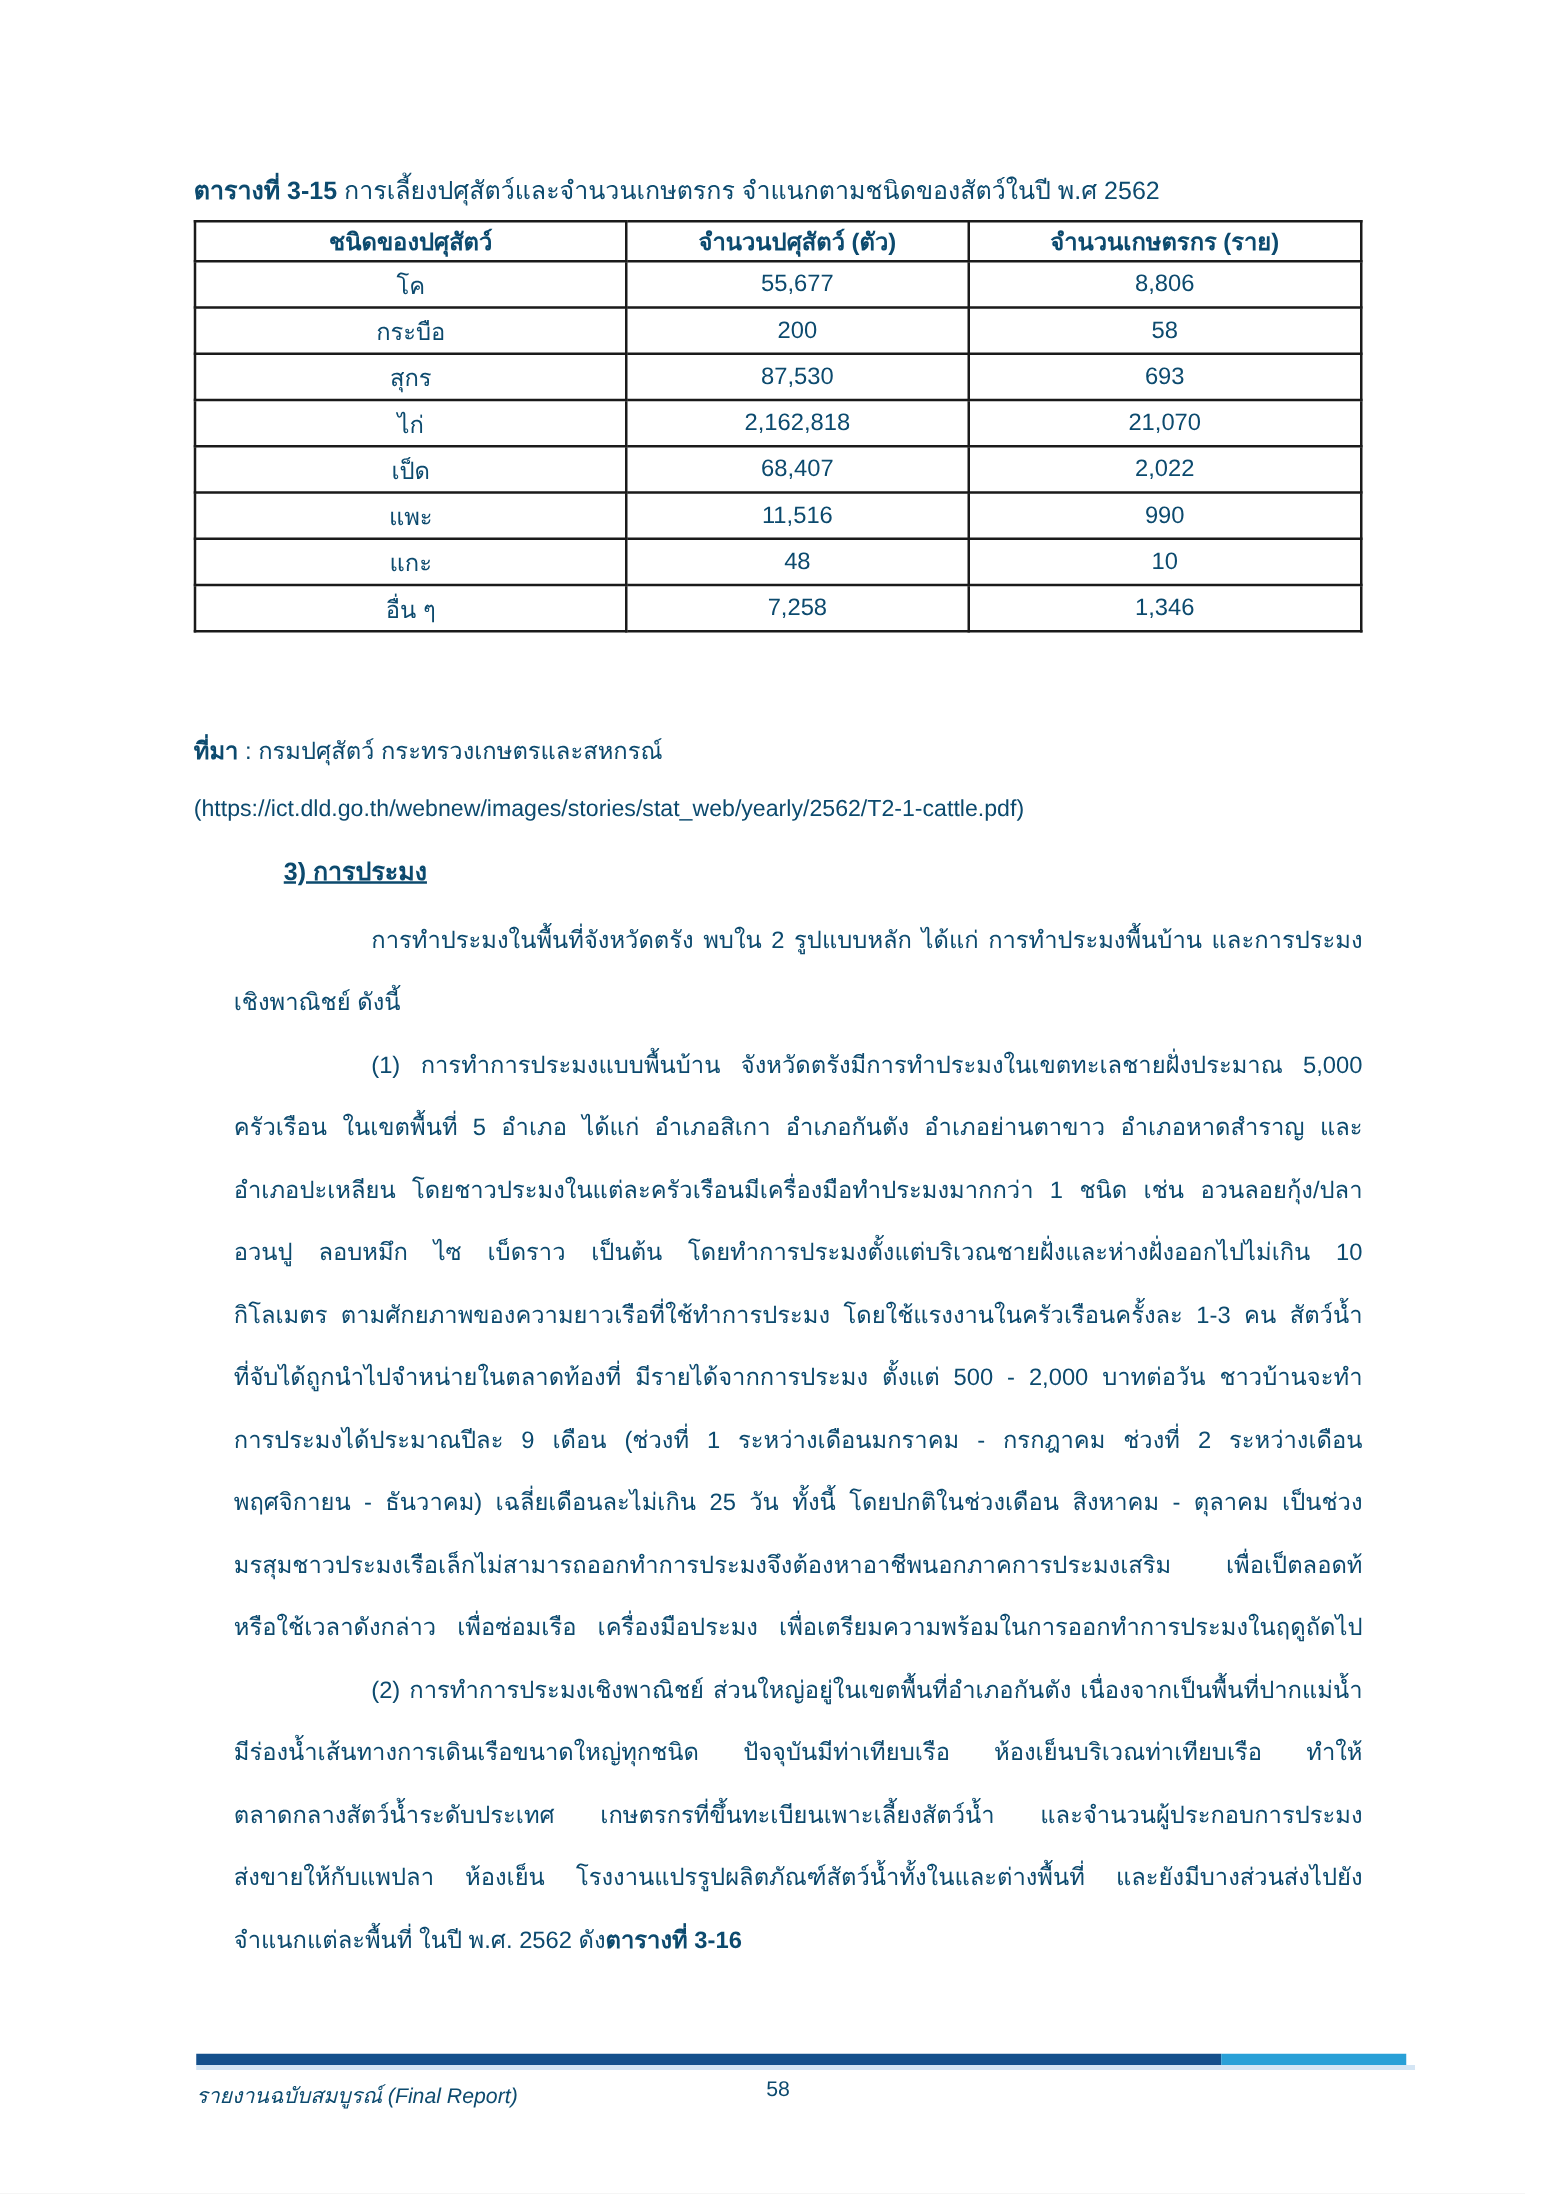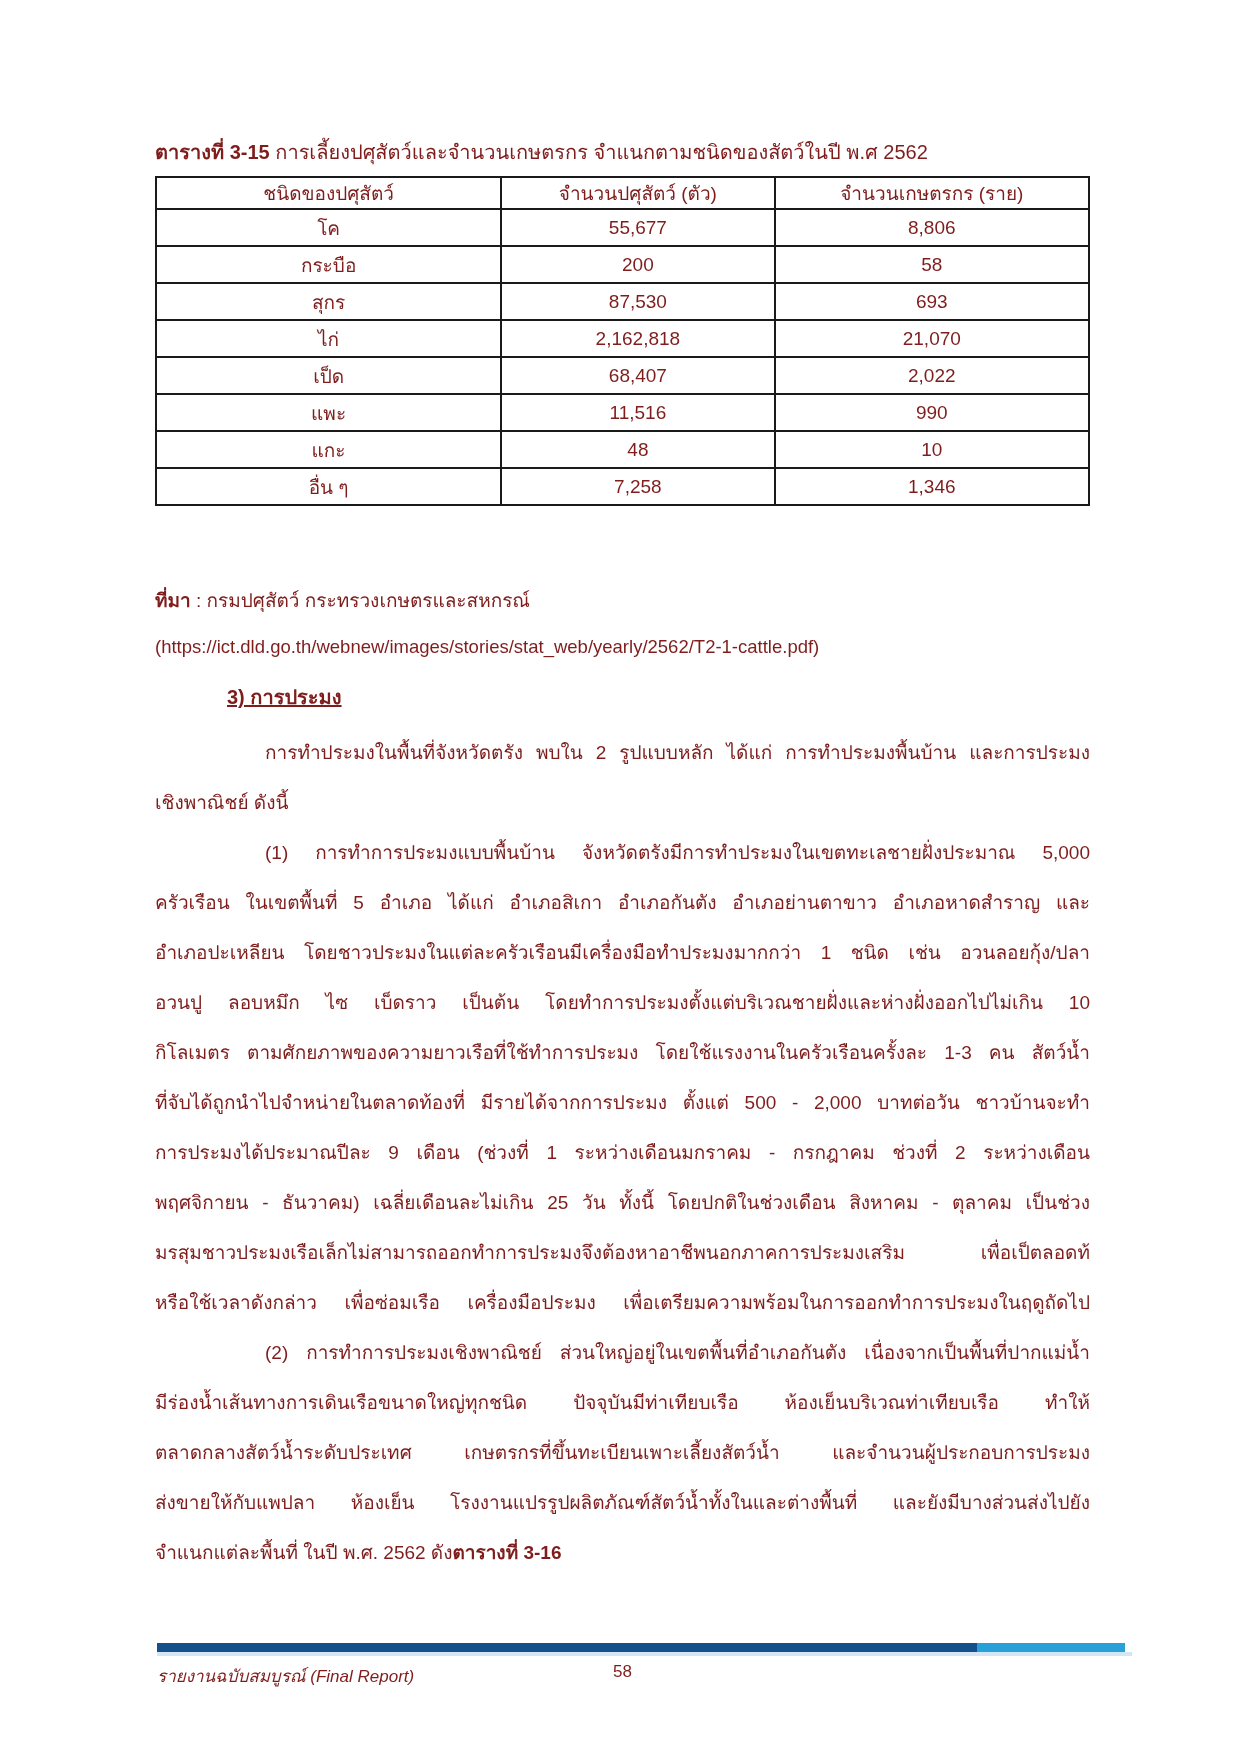--- a/index.html
+++ b/index.html
@@ -1,40 +1,40 @@
 <!DOCTYPE html>
 <html><head>
 <meta charset="utf-8">
 <style>
   * { box-sizing: border-box; }
   html,body { margin:0; padding:0; background:#e8e8e8; }
   .page {
     position:relative; width:1241px; height:1755px; margin:0 auto;
     background:#ffffff; overflow:hidden;
     font-family:"Liberation Sans","DejaVu Sans",sans-serif;
-    color:#7f1d1d;
+    color:#0c4a6e;
   }
   .b { font-weight:bold; }
   .doc-title { position:absolute; left:155px; top:136px; width:960px; font-size:20px; }
   .tbl {
     position:absolute; left:155px; top:176px; width:935px;
     border-collapse:collapse; table-layout:fixed;
   }
   .tbl th, .tbl td {
     border:2px solid #1a1a1a; text-align:center; vertical-align:middle;
     font-size:19px; padding:0 4px; overflow:hidden;
   }
-  .tbl th { height:26px; font-weight:normal; }
+  .tbl th { height:26px; font-weight:bold; }
   .tbl td { height:37px; font-weight:normal; }
   .c1 { width:37%; } .c2 { width:29.3%; } .c3 { width:33.7%; }
   .source-line { position:absolute; left:155px; top:585px; width:935px; font-size:19px; }
   .url-line { position:absolute; left:155px; top:636px; width:935px; font-size:18.5px; }
   .section-heading { position:absolute; left:227px; top:681px; font-size:20px; font-weight:bold;text-decoration:underline; }
   .body-text { position:absolute; left:155px; top:728px; width:935px; font-size:19px; line-height:50px; }
-  .ln { height:50px; overflow:hidden; }
+  .ln { height:50px; overflow:hidden;margin-left:32px; }
   .j { text-align:justify; text-align-last:justify; }
   .ind { text-indent:110px; }
   .bar-dark  { position:absolute; left:157px; top:1643px; width:820px; height:9px; }
   .bar-light { position:absolute; left:977px; top:1643px; width:148px; height:9px; }
   .bar-under { position:absolute; left:157px; top:1652px; width:975px; height:4px; }
   .footer-report { position:absolute; left:157px; top:1662px; font-size:17px; font-style:italic;text-align:center; }
   .footer-page { position:absolute; left:155px; top:1662px; width:935px; text-align:center; font-size:17px; }
 </style>
 </head>
 <body>

